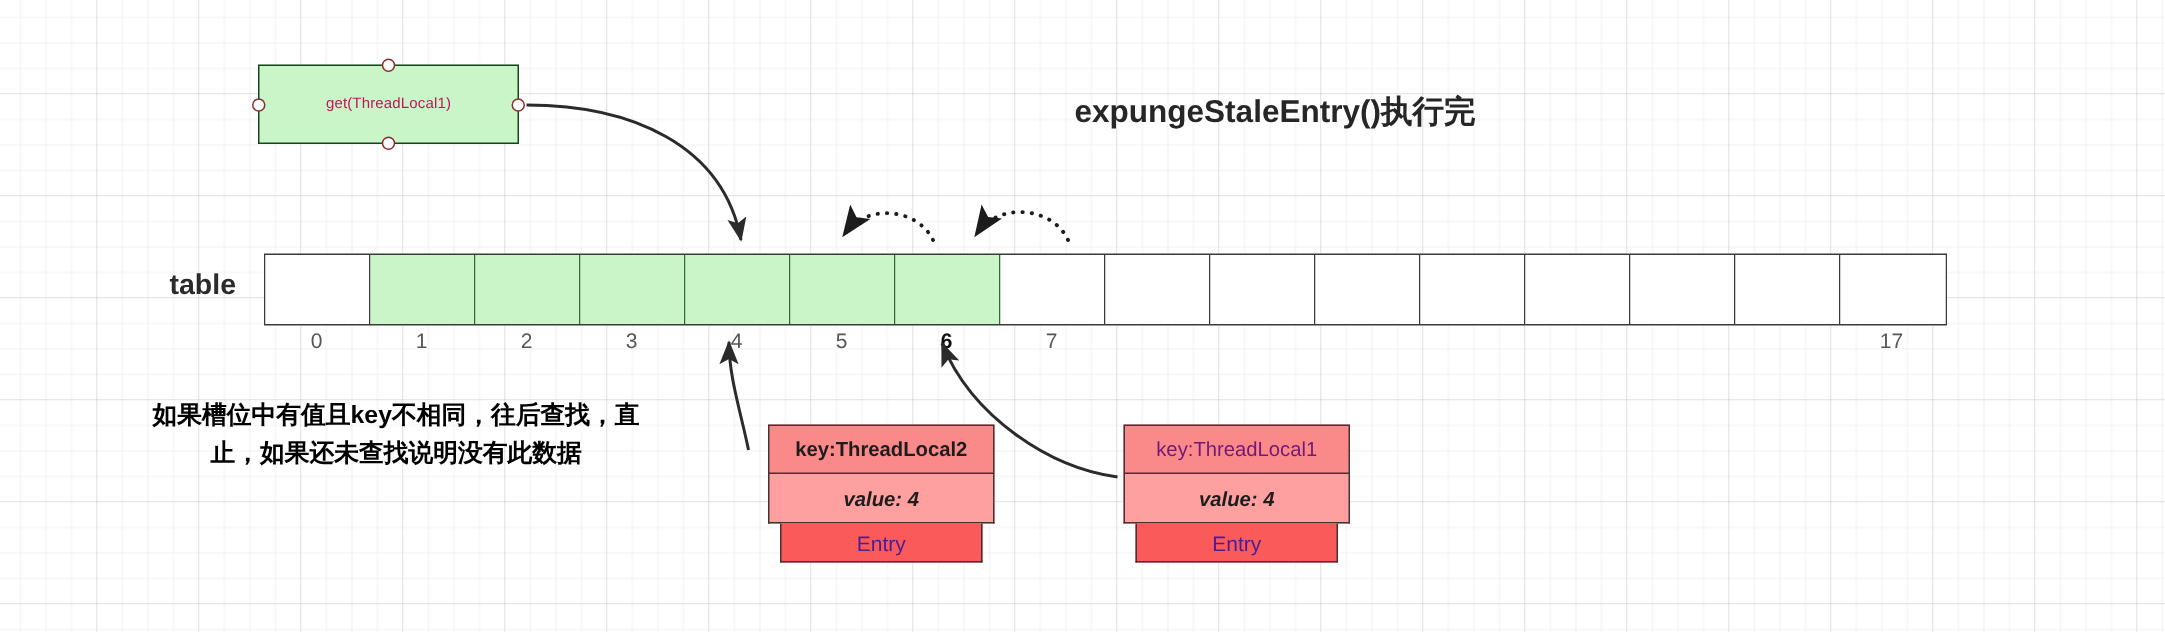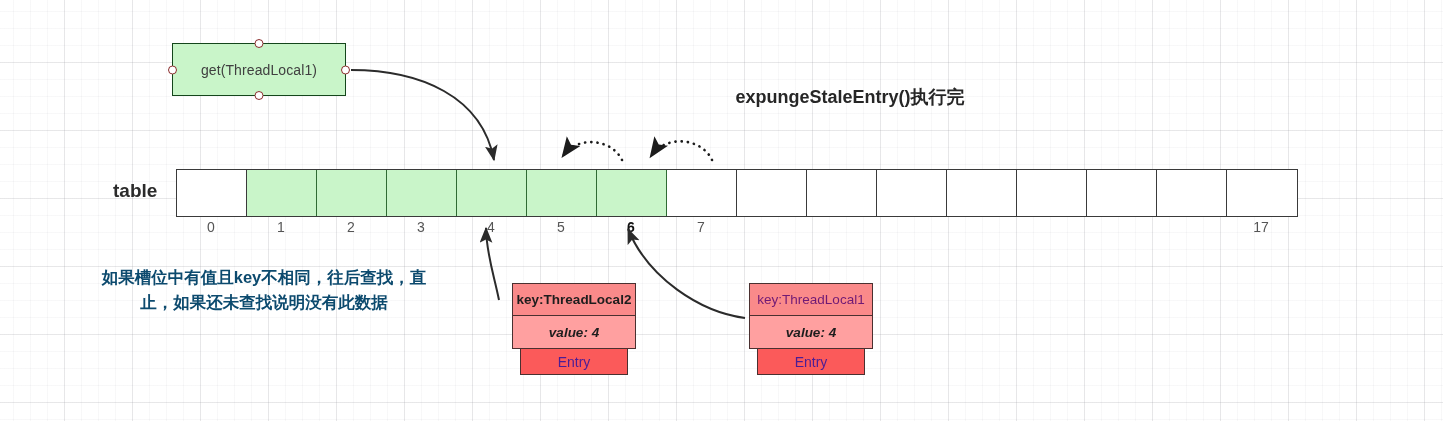--- a/index.html
+++ b/index.html
@@ -42,22 +42,22 @@
     width: 174px;
     height: 53px;
     background: #c9f5c9;
     border: 1.6px solid #14461b;
     box-sizing: border-box;
     display: flex;
     align-items: center;
     justify-content: center;
   }
   #call-node-label {
-    font-size: 14px;
-    color: #404040;
+    font-size: 10px;
+    color: #be185d;
     letter-spacing: .1px;
     white-space: nowrap;
   }
   .handle {
     position: absolute;
     width: 9px;
     height: 9px;
     border-radius: 50%;
     background: #ffffff;
     border: 1.8px solid #8c2e2e;
@@ -65,24 +65,24 @@
   }
   #handle-top    { left: 50%; top: -5px;  transform: translateX(-50%); }
   #handle-bottom { left: 50%; bottom: -5px; transform: translateX(-50%); }
   #handle-left   { top: 50%; left: -5px;  transform: translateY(-50%); }
   #handle-right  { top: 50%; right: -5px; transform: translateY(-50%); }
 
   
   #diagram-heading {
     position: absolute;
     left: 660px;
-    top: 84px;
+    top: 60px;
     width: 380px;
     text-align: center;
-    font-size: 18px;
+    font-size: 21px;
     font-weight: bold;
     color: #262626;
     line-height: 1.45;
   }
 
   
   #table-label {
     position: absolute;
     left: 113px;
     top: 180px;
@@ -132,26 +132,26 @@
 
   
   #search-note {
     position: absolute;
     left: 44px;
     top: 265px;
     width: 440px;
     text-align: center;
     font-size: 16.5px;
     font-weight: bold;
-    color: #0c4a6e;
+    color: #000000;
     line-height: 1.5;
   }
 
   
-  .entry-box { position: absolute; width: 124px; }
+  .entry-box { position: absolute; width: 151px; }
   #entry-box-left  { left: 512px; top: 283px; }
   #entry-box-right { left: 749px; top: 283px; }
 
   .entry-key, .entry-value {
     height: 33px;
     box-sizing: border-box;
     border: 1.6px solid #4a3030;
     background: #fa8a8a;
     display: flex;
     align-items: center;

